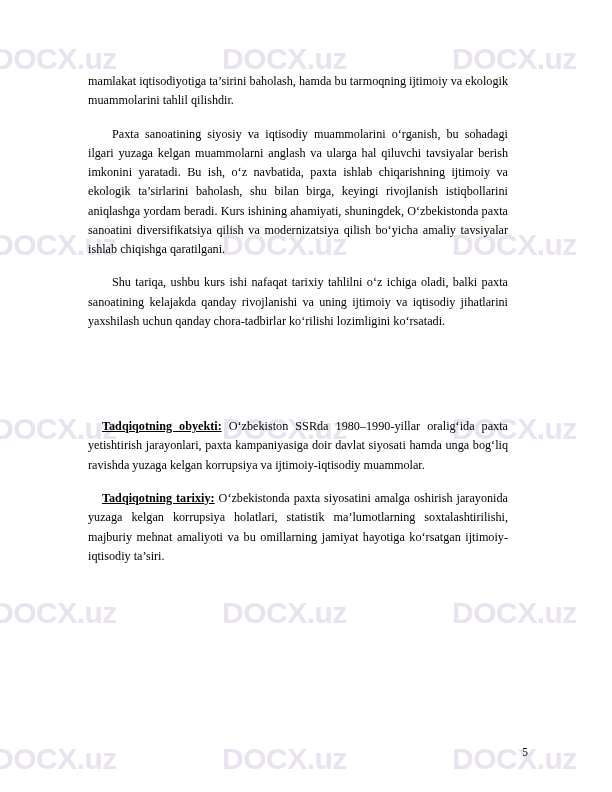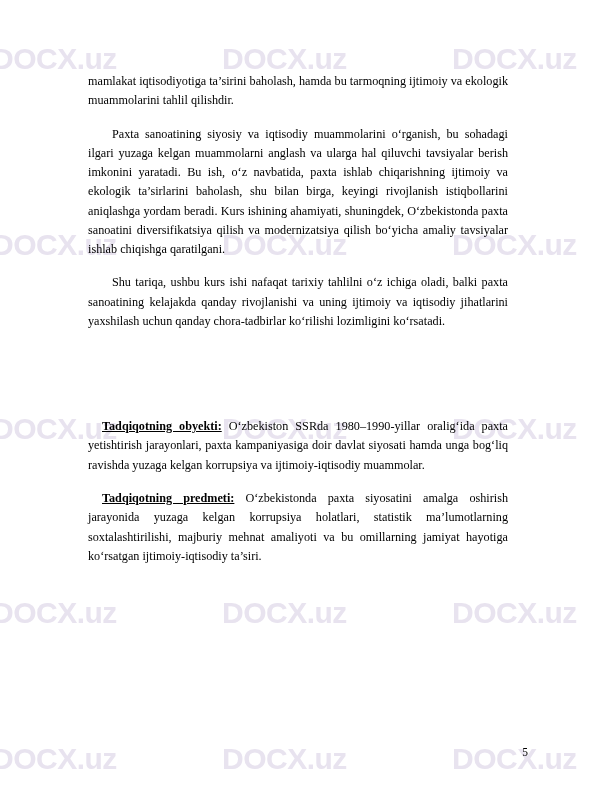--- a/index.html
+++ b/index.html
@@ -118,20 +118,20 @@
       <span>Shu tariqa, ushbu kurs ishi nafaqat tarixiy tahlilni o‘z ichiga oladi, balki paxta sanoatining kelajakda qanday rivojlanishi va uning ijtimoiy va iqtisodiy jihatlarini yaxshilash uchun qanday chora-tadbirlar ko‘rilishi lozimligini ko‘rsatadi.</span>
     </p>
 
     <div class="gap-block"></div>
 
     <p class="para indent-sm">
       <span class="lead">Tadqiqotning obyekti:</span><span> O‘zbekiston SSRda 1980–1990-yillar oralig‘ida paxta yetishtirish jarayonlari, paxta kampaniyasiga doir davlat siyosati hamda unga bog‘liq ravishda yuzaga kelgan korrupsiya va ijtimoiy-iqtisodiy muammolar.</span>
     </p>
 
     <p class="para indent-sm">
-      <span class="lead">Tadqiqotning predmeti:</span><span> O‘zbekistonda paxta siyosatini amalga oshirish jarayonida yuzaga kelgan korrupsiya holatlari, statistik ma’lumotlarning soxtalashtirilishi, majburiy mehnat amaliyoti va bu omillarning jamiyat hayotiga ko‘rsatgan ijtimoiy-iqtisodiy ta’siri.</span>
+      <span class="lead">Tadqiqotning tarixiy:</span><span> O‘zbekistonda paxta siyosatini amalga oshirish jarayonida yuzaga kelgan korrupsiya holatlari, statistik ma’lumotlarning soxtalashtirilishi, majburiy mehnat amaliyoti va bu omillarning jamiyat hayotiga ko‘rsatgan ijtimoiy-iqtisodiy ta’siri.</span>
     </p>
 
 
   </div>
 
   <div class="page-number">5</div>
 </div>
 
 </body></html>

